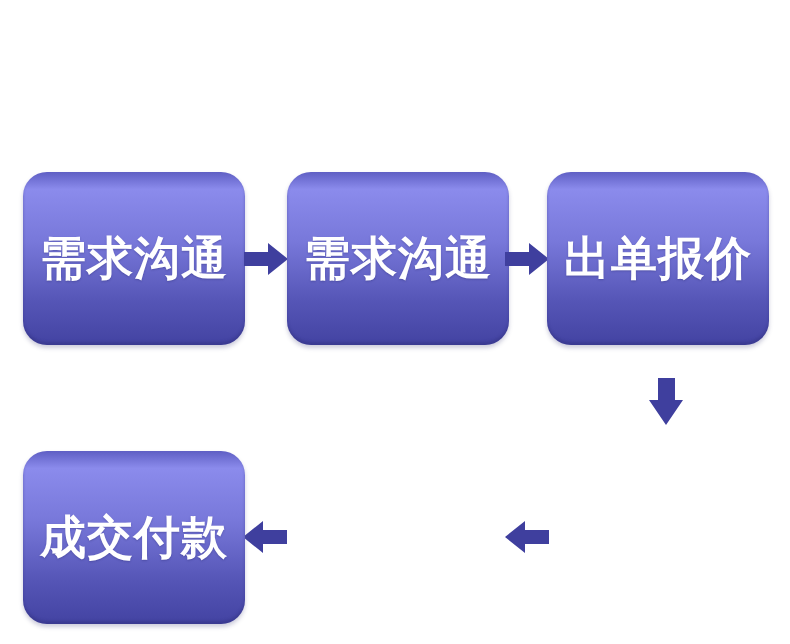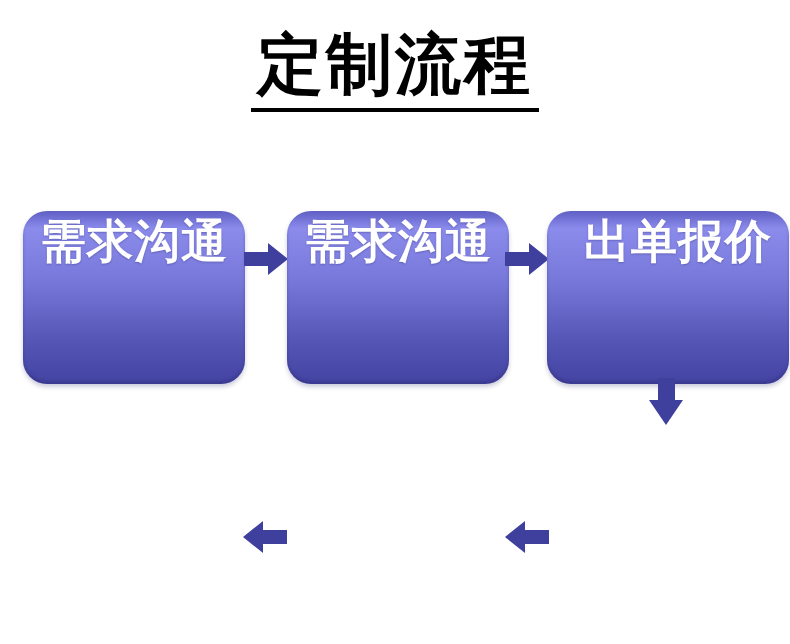--- a/index.html
+++ b/index.html
@@ -39,59 +39,56 @@
     border-radius: 24px;
     background: linear-gradient(180deg,
       var(--g1, #5f5fc4) 0%,
       var(--g2, #8b8bec) 10%,
       var(--g3, #7878da) 40%,
       var(--g4, #5555b6) 75%,
       var(--g5, #4343a2) 100%);
     box-shadow: 0 3px 4px rgba(90, 90, 140, 0.30),
                 inset 0 -3px 3px rgba(44, 44, 120, 0.40);
     display: flex;
+    align-items: center;
     justify-content: center;
-    margin-top: 39px;
   }
   .box-label {
     color: var(--boxText, #ffffff);
     font-size: 46px;
     font-weight: 700;
     letter-spacing: 1px;
     white-space: nowrap;
     text-shadow: 0 1px 2px rgba(40, 40, 110, 0.35);
   }
   
   .r1 { top: 172px; }
   
   .r2 { top: 451px; }
   .c1 { left: 23px; }
   .c2 { left: 287px; }
-  .c3 { left: 547px; padding-left: 20px; }
+  .c3 { left: 547px; }
 
   .arrow {
     position: absolute;
     display: block;
   }
   .arrow-h { width: 44px; height: 36px; }
   .arrow-v { width: 36px; height: 48px; }
   .ar1 { left: 244px; top: 241px; }
   .ar2 { left: 505px; top: 241px; }
   .ad1 { left: 648px; top: 378px; }
   .al1 { left: 505px; top: 519px; }
   .al2 { left: 243px; top: 519px; }
 </style>
 </head>
 <body>
 
 <div class="canvas">
 
-  <div class="title-wrap">
-    <span class="title-text">定制流程</span>
-  </div>
 
   <div class="box r1 c1">
     <span class="box-label">需求沟通</span>
   </div>
 
   <svg class="arrow arrow-h ar1" viewBox="0 0 44 36">
     <polygon points="0,11 24,11 24,2 44,18 24,34 24,25 0,25" fill="#3f3f9e"></polygon>
   </svg>
 
   <div class="box r1 c2">
@@ -113,14 +110,17 @@
 
   <svg class="arrow arrow-h al1" viewBox="0 0 44 36">
     <polygon points="44,11 20,11 20,2 0,18 20,34 20,25 44,25" fill="#3f3f9e"></polygon>
   </svg>
 
 
   <svg class="arrow arrow-h al2" viewBox="0 0 44 36">
     <polygon points="44,11 20,11 20,2 0,18 20,34 20,25 44,25" fill="#3f3f9e"></polygon>
   </svg>
 
+  <div class="box r2 c1">
+    <span class="box-label">成交付款</span>
+  </div>
 
 </div>
 
 </body></html>

